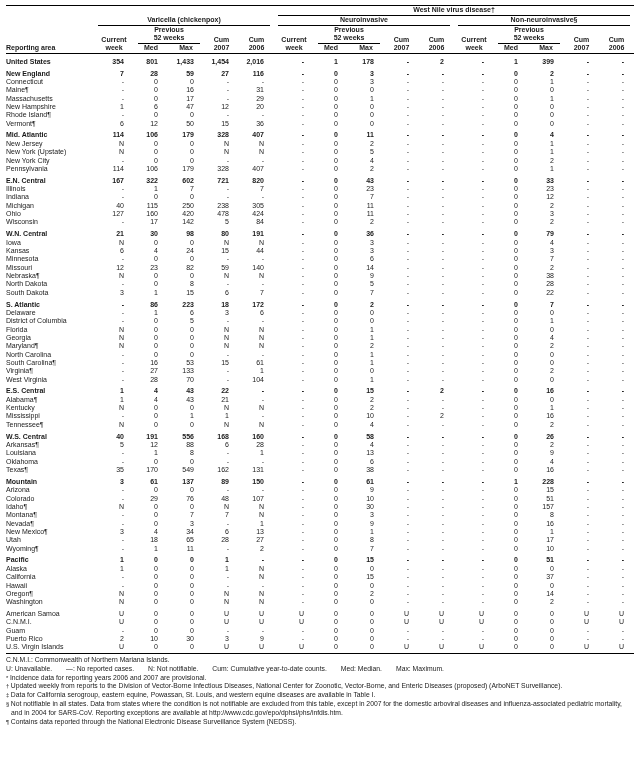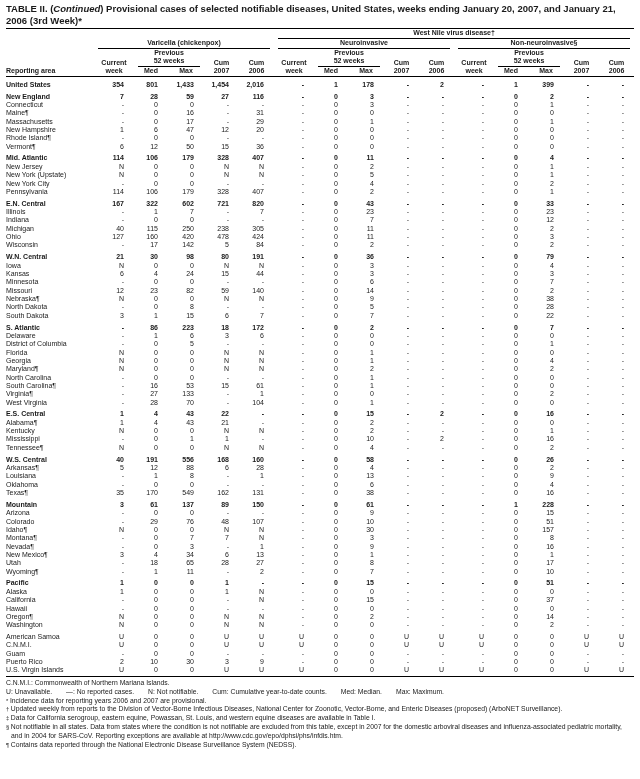--- a/index.html
+++ b/index.html
@@ -30,21 +30,20 @@
   .footnotes { margin-top:2px; font-size:6.8px; line-height:8.9px; }
   .legend-row span { margin-right:14px; }
   .fn { text-indent:-5px; padding-left:5px; }
   .fn .m { vertical-align:top; font-size:5.8px; }
 </style>
 </head>
 <body>
 
 <div class="page">
 
-  <div class="title"><span>TABLE II. (</span><i>Continued</i><span>) Provisional cases of selected notifiable diseases, United States, weeks ending January 20, 2007, and January 21, 2006 (3rd Week)*</span></div>
 
   <div class="top-rule"></div>
 
   <table>
     <colgroup>
       <col style="width:88px">
       <col style="width:40px">
         <col style="width:34px">
         <col style="width:36px">
         <col style="width:35px">

